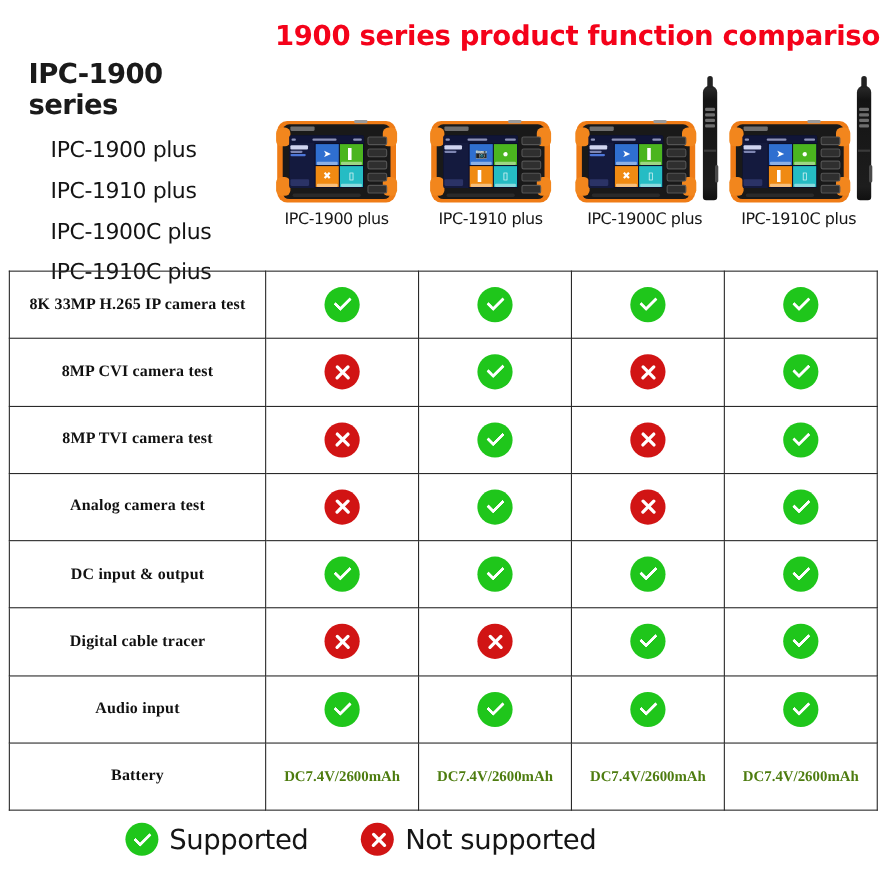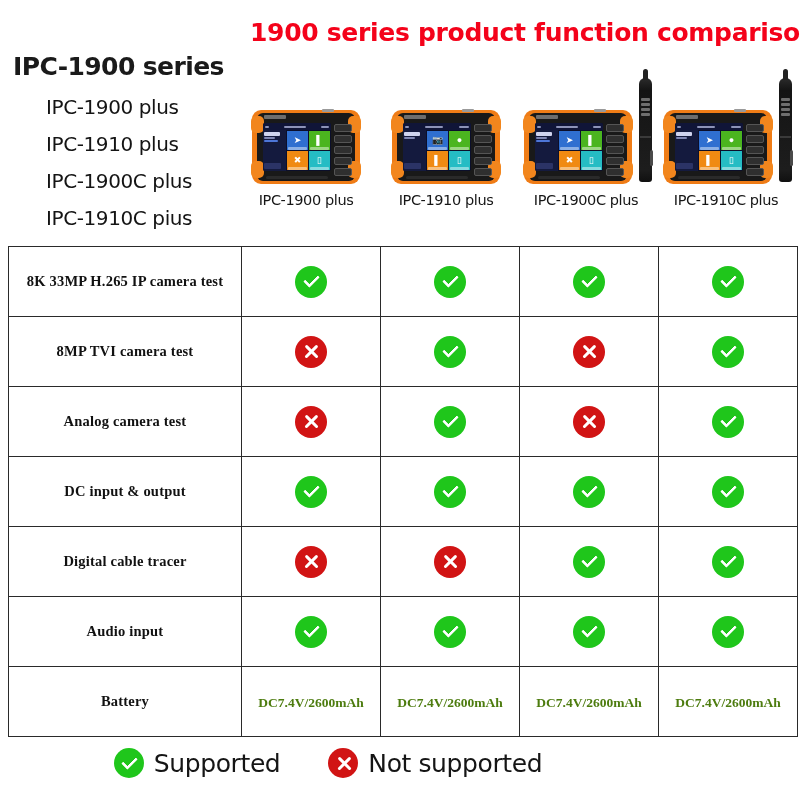--- a/index.html
+++ b/index.html
@@ -27,21 +27,21 @@
   
   #series-block{
     position:absolute;
     left:12px; top:52px; width:220px;
   }
   #series-heading{
     font-size:25px;
     font-weight:bold;
     color:#1a1a1a;
     letter-spacing:-0.6px;
-    margin:0 0 14px 1px;
+    margin:0 0 14px 14px;
     font-family:"DejaVu Sans", sans-serif;
   }
   .series-item{
     font-size:20px;
     color:#141414;
     letter-spacing:-0.4px;
     margin:0 0 13px 34px;
     font-family:"DejaVu Sans", sans-serif;
   }
 
@@ -532,20 +532,27 @@
 <table id="comparison-table">
   <tbody id="table-body">
       <tr>
         <td class="label-cell">8K 33MP H.265 IP camera test</td>
         <td class="data-cell"><span class="badge yes"></span></td>
         <td class="data-cell"><span class="badge yes"></span></td>
         <td class="data-cell"><span class="badge yes"></span></td>
         <td class="data-cell"><span class="badge yes"></span></td>
       </tr>
       <tr>
+        <td class="label-cell">8MP CVI camera test</td>
+        <td class="data-cell"><span class="badge no"></span></td>
+        <td class="data-cell"><span class="badge yes"></span></td>
+        <td class="data-cell"><span class="badge no"></span></td>
+        <td class="data-cell"><span class="badge yes"></span></td>
+      </tr>
+      <tr>
         <td class="label-cell">8MP TVI camera test</td>
         <td class="data-cell"><span class="badge no"></span></td>
         <td class="data-cell"><span class="badge yes"></span></td>
         <td class="data-cell"><span class="badge no"></span></td>
         <td class="data-cell"><span class="badge yes"></span></td>
       </tr>
       <tr>
         <td class="label-cell">Analog camera test</td>
         <td class="data-cell"><span class="badge no"></span></td>
         <td class="data-cell"><span class="badge yes"></span></td>

